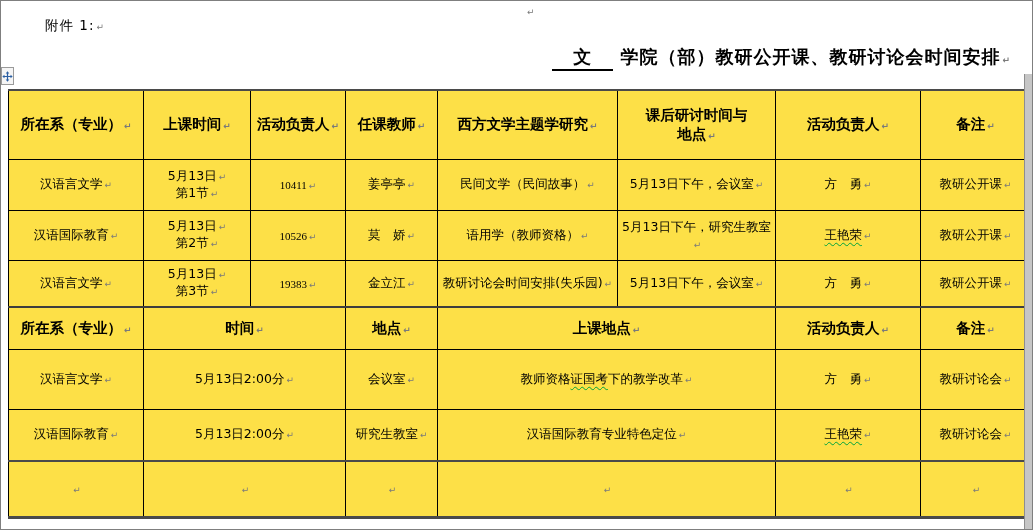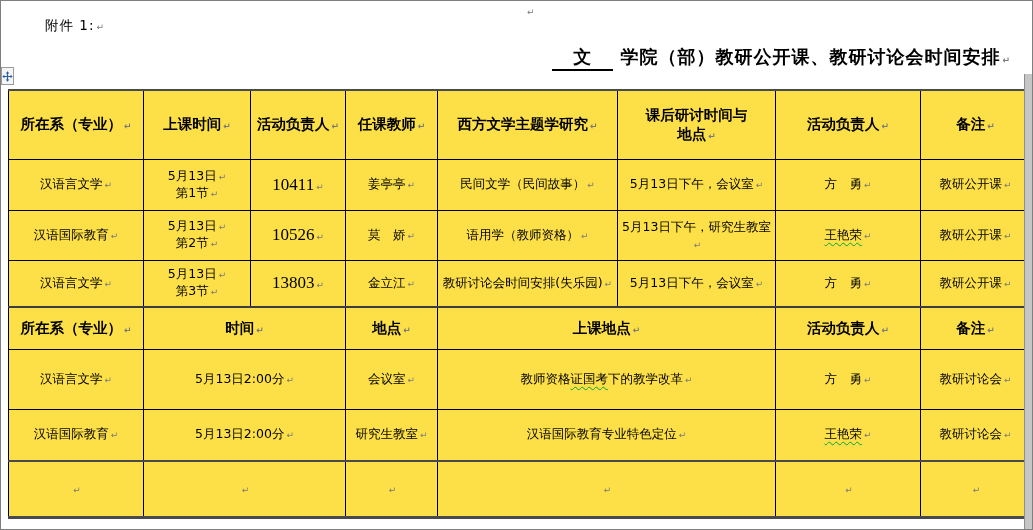--- a/index.html
+++ b/index.html
@@ -34,21 +34,21 @@
   }
   table.sched td {
     border:1px solid #000; text-align:center; vertical-align:middle;
     font-size:12.5px; color:#000; padding:2px 3px; overflow:hidden;
   }
   tr.hrow td { font-size:14.5px; font-weight:bold; }
   tr.hrow1 td { border-top:2px solid #4a4a4a; }
   tr.hrow2 td { border-top:2px solid #3d3d3d; }
   tr.empty-row td { border-top:2px solid #4a4a4a; border-bottom:3px solid #4a4a4a; }
   .wrapcell { white-space:pre-line; }
-  .num { font-family:"Liberation Serif","DejaVu Serif",serif; font-size:17px; }
+  .num { font-family:"Liberation Serif","DejaVu Serif",serif; font-size:11px; }
   .squiggle {
     text-decoration:underline wavy #00a33d 1px;
     text-underline-offset:3px;
   }
   .move-handle {
     position:absolute; left:0px; top:66px; width:13px; height:18px;
     background:#f5f5f5; border:1px solid #9a9a9a;
     display:flex; align-items:center; justify-content:center;
   }
 </style>
@@ -115,21 +115,21 @@
       <td><span>莫　娇</span><span class="cr">↵</span></td>
       <td><span>语用学（教师资格）</span><span class="cr">↵</span></td>
       <td><span>5月13日下午，研究生教室</span><span class="cr">↵</span></td>
       <td><span class="squiggle">王艳荣</span><span class="cr">↵</span></td>
       <td><span>教研公开课</span><span class="cr">↵</span></td>
     </tr>
 
     <tr style="height:47px">
       <td><span>汉语言文学</span><span class="cr">↵</span></td>
       <td><span>5月13日</span><span class="cr">↵</span><br><span>第3节</span><span class="cr">↵</span></td>
-      <td><span class="num">13803</span><span class="cr">↵</span></td>
+      <td><span class="num">19383</span><span class="cr">↵</span></td>
       <td><span>金立江</span><span class="cr">↵</span></td>
       <td><span>教研讨论会时间安排(失乐园)</span><span class="cr">↵</span></td>
       <td><span>5月13日下午，会议室</span><span class="cr">↵</span></td>
       <td><span>方　勇</span><span class="cr">↵</span></td>
       <td><span>教研公开课</span><span class="cr">↵</span></td>
     </tr>
 
     <tr class="hrow hrow2" style="height:42px">
       <td><span>所在系（专业）</span><span class="cr">↵</span></td>
       <td colspan="2"><span>时间</span><span class="cr">↵</span></td>

